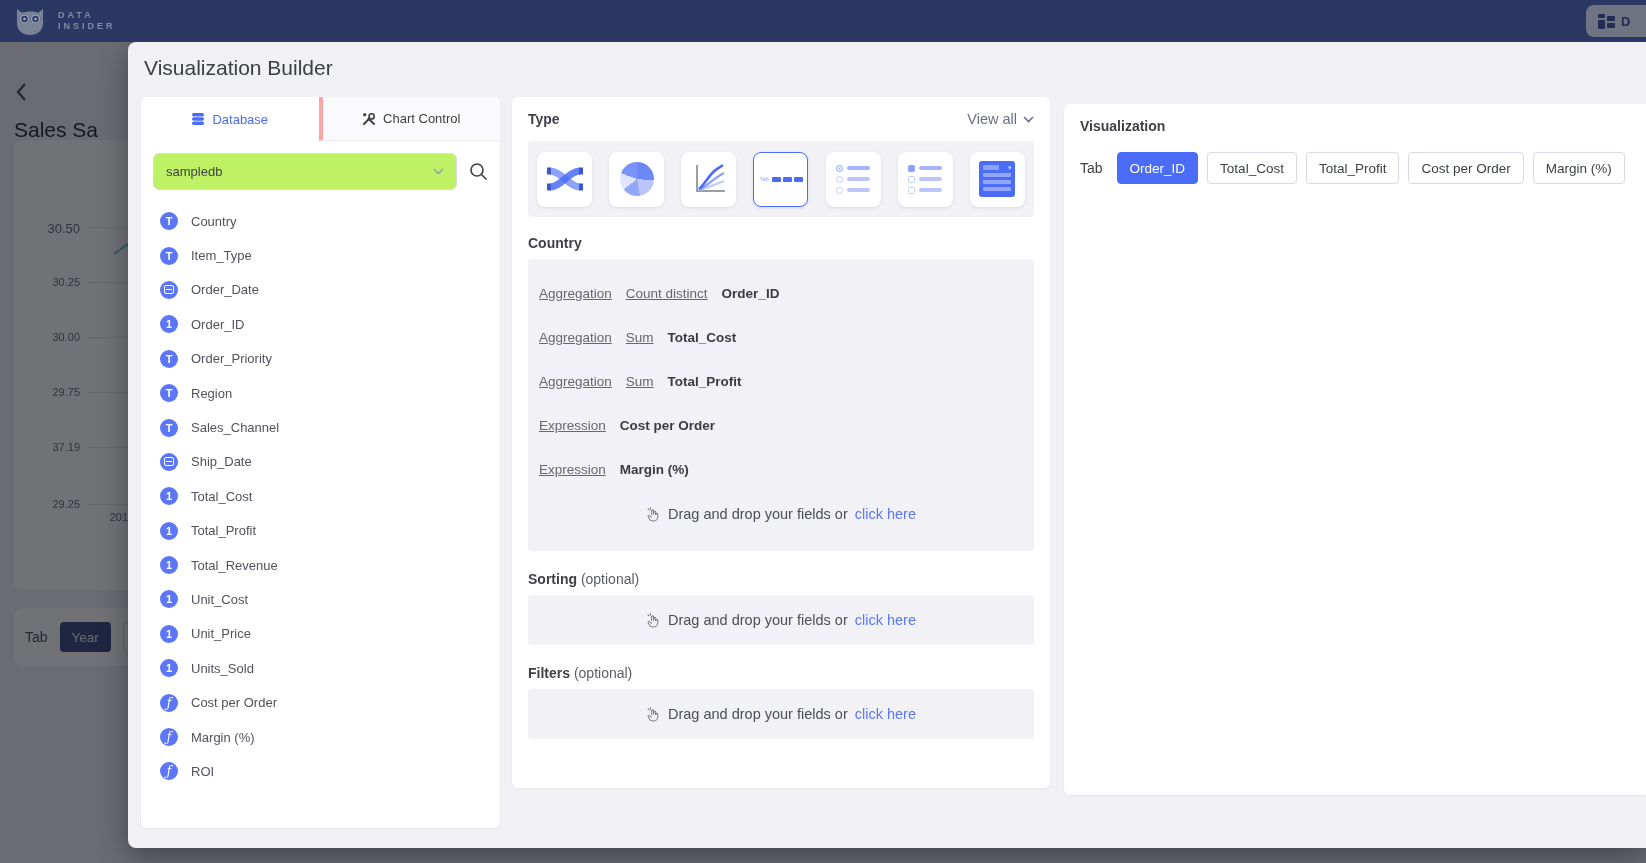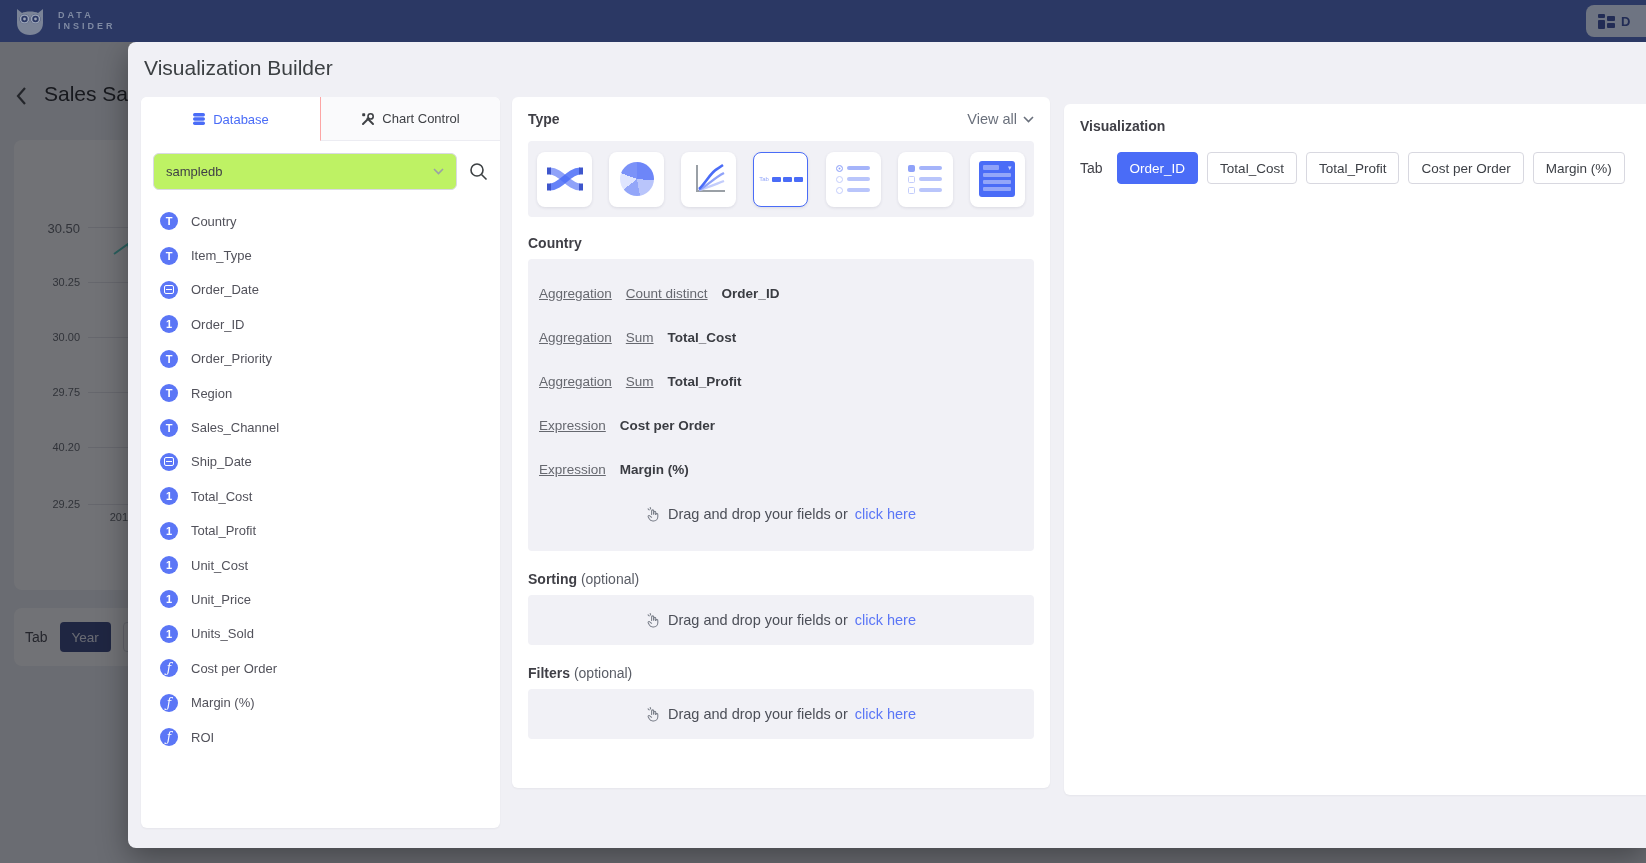--- a/index.html
+++ b/index.html
@@ -4,21 +4,21 @@
 <style>
   html,body{margin:0;padding:0;background:#eef0f4;font-family:"Liberation Sans",sans-serif;}
   #stage{position:relative;width:1646px;height:863px;overflow:hidden;background:#eef0f4;}
   
   .navbar{position:absolute;left:0;top:0;width:100%;height:42px;background:#2b3864;z-index:30;display:flex;align-items:center;}
   .brand{display:flex;align-items:center;gap:10px;margin-left:12px;}
   .brand-text{color:#7f8aa3;font-size:9px;font-weight:bold;letter-spacing:3px;line-height:11px;}
   .nav-right-btn{position:absolute;right:-18px;top:5px;height:32px;width:78px;background:#6e7482;border-radius:8px;display:flex;align-items:center;gap:6px;padding-left:12px;box-sizing:border-box;}
   .nav-right-btn .lbl{color:#222c55;font-weight:bold;font-size:13px;}
   
-  .bg-title-row{position:absolute;left:14px;top:82px;display:flex;align-items:flex-end;gap:16px;color:#202124;}
+  .bg-title-row{position:absolute;left:14px;top:82px;display:flex;align-items:flex-start;gap:16px;color:#202124;flex-direction:column;}
   .bg-title{font-size:21px;font-weight:500;white-space:nowrap;}
   .bg-card{position:absolute;left:14px;top:140px;width:400px;height:450px;background:#ffffff;border-radius:8px;}
   .bg-card2{position:absolute;left:14px;top:608px;width:400px;height:58px;background:#ffffff;border-radius:8px;display:flex;align-items:center;gap:12px;padding-left:11px;box-sizing:border-box;}
   .gridline{position:absolute;left:74px;height:1px;background:#e3e3e8;width:326px;}
   .xtick{position:absolute;left:86px;top:371px;font-size:11px;color:#5f6368;width:44px;text-align:center;}
   .bg-tab-lbl{font-size:14px;color:#3f3f46;}
   .btn-year{height:30px;padding:0 12px;background:#33427e;color:#e8eaf5;border:none;border-radius:4px;font-size:13.5px;}
   .btn-qu{height:30px;padding:0 12px;background:#fff;color:#3f3f46;border:1px solid #d8d8e0;border-radius:4px;font-size:13.5px;}
   
   .overlay{position:absolute;left:0;top:42px;width:100%;height:821px;background:rgba(18,20,26,0.60);z-index:5;}
@@ -26,21 +26,21 @@
   .modal{position:absolute;left:128px;top:42px;width:1518px;height:806px;background:#f0f0f5;border-radius:8px 0 0 8px;z-index:10;box-shadow:0 10px 30px rgba(0,0,0,.35);}
   .modal-title{position:absolute;left:16px;top:14px;font-size:21px;font-weight:500;color:#3c4043;}
   .panel{position:absolute;background:#fff;border-radius:6px;box-shadow:0 1px 2px rgba(40,40,60,.05);}
   .panel-left{left:13px;top:55px;width:359px;height:731px;}
   .panel-mid{left:384px;top:55px;width:538px;height:691px;}
   .panel-right{left:936px;top:55px;width:582px;height:691px;border-radius:6px 0 0 6px;margin-top:7px;}
   
   .tabbar{display:flex;height:44px;}
   .ltab{flex:1;display:flex;align-items:center;justify-content:center;gap:7px;font-size:13px;font-weight:normal;cursor:pointer;}
   .ltab.active{color:#4a6cf7;background:#fff;border-radius:6px 0 0 0;}
-  .ltab.inactive{color:#3f4146;background:#fafafc;border-bottom:1px solid #ececf2;border-left:1px solid #fca5a5;border-radius:0 6px 0 0;}
+  .ltab.inactive{color:#3f4146;background:#fafafc;border-bottom:1px solid #ececf2;border-left:4px solid #fca5a5;border-radius:0 6px 0 0;}
   .search-row{display:flex;align-items:center;gap:12px;margin:12px 12px 0 12px;}
   .db-select{flex:1;height:35px;border:1px solid #d9d9e3;border-radius:6px;display:flex;align-items:center;justify-content:space-between;padding:0 12px;font-size:13px;color:#3f3f46;background:#bef264;}
   .field-list{margin-top:14px;}
   .field-item{display:flex;align-items:center;gap:13px;height:34.4px;padding-left:19px;font-size:13px;color:#52525b;}
   .fi{width:18px;height:18px;border-radius:50%;background:#5b76f6;color:#fff;display:flex;align-items:center;justify-content:center;flex:0 0 18px;}
   .fi-text::after{content:"T";font-size:11px;font-weight:bold;}
   .fi-num::after{content:"1";font-size:11px;font-weight:bold;}
   .fi-fn::after{content:"ƒ";font-size:12px;font-style:italic;font-family:"DejaVu Serif",serif;}
   .fi-date{position:relative;}
   .fi-date .cal{width:8px;height:7px;border:1.4px solid #fff;border-radius:2px;position:relative;}
@@ -97,21 +97,21 @@
         <path d="M11 2 L4 10 L11 18" stroke="#3c4043" stroke-width="2.2" fill="none"></path>
       </svg>
     <span class="bg-title">Sales Sa</span>
   </div>
 
   <div class="bg-card">
     <div style="position:absolute;left:10px;top:81px;width:56px;text-align:right;font-size:13px;color:#5f6368;">30.50</div>
     <div style="position:absolute;left:10px;top:136px;width:56px;text-align:right;font-size:11px;color:#5f6368;">30.25</div>
     <div style="position:absolute;left:10px;top:191px;width:56px;text-align:right;font-size:11px;color:#5f6368;">30.00</div>
     <div style="position:absolute;left:10px;top:246px;width:56px;text-align:right;font-size:11px;color:#5f6368;">29.75</div>
-    <div style="position:absolute;left:10px;top:301px;width:56px;text-align:right;font-size:11px;color:#5f6368;">40.20</div>
+    <div style="position:absolute;left:10px;top:301px;width:56px;text-align:right;font-size:11px;color:#5f6368;">37.19</div>
     <div style="position:absolute;left:10px;top:358px;width:56px;text-align:right;font-size:11px;color:#5f6368;">29.25</div>
     <div class="gridline" style="top:87px;"></div>
     <div class="gridline" style="top:142px;"></div>
     <div class="gridline" style="top:197px;"></div>
     <div class="gridline" style="top:252px;"></div>
     <div class="gridline" style="top:307px;"></div>
     <div class="gridline" style="top:364px;"></div>
     <div class="xtick">2010</div>
     <svg width="120" height="80" viewBox="0 0 120 80" style="position:absolute;left:96px;top:100px;">
       <path d="M4 14 L18 4 L30 58 L40 30" stroke="#4fd0c2" stroke-width="2" fill="none"></path>
@@ -229,20 +229,24 @@
         <div class="field-item">
             <span class="fi fi-num"></span>
             <span>Total_Cost</span>
           </div>
         <div class="field-item">
             <span class="fi fi-num"></span>
             <span>Total_Profit</span>
           </div>
         <div class="field-item">
             <span class="fi fi-num"></span>
+            <span>Total_Revenue</span>
+          </div>
+        <div class="field-item">
+            <span class="fi fi-num"></span>
             <span>Unit_Cost</span>
           </div>
         <div class="field-item">
             <span class="fi fi-num"></span>
             <span>Unit_Price</span>
           </div>
         <div class="field-item">
             <span class="fi fi-num"></span>
             <span>Units_Sold</span>
           </div>

